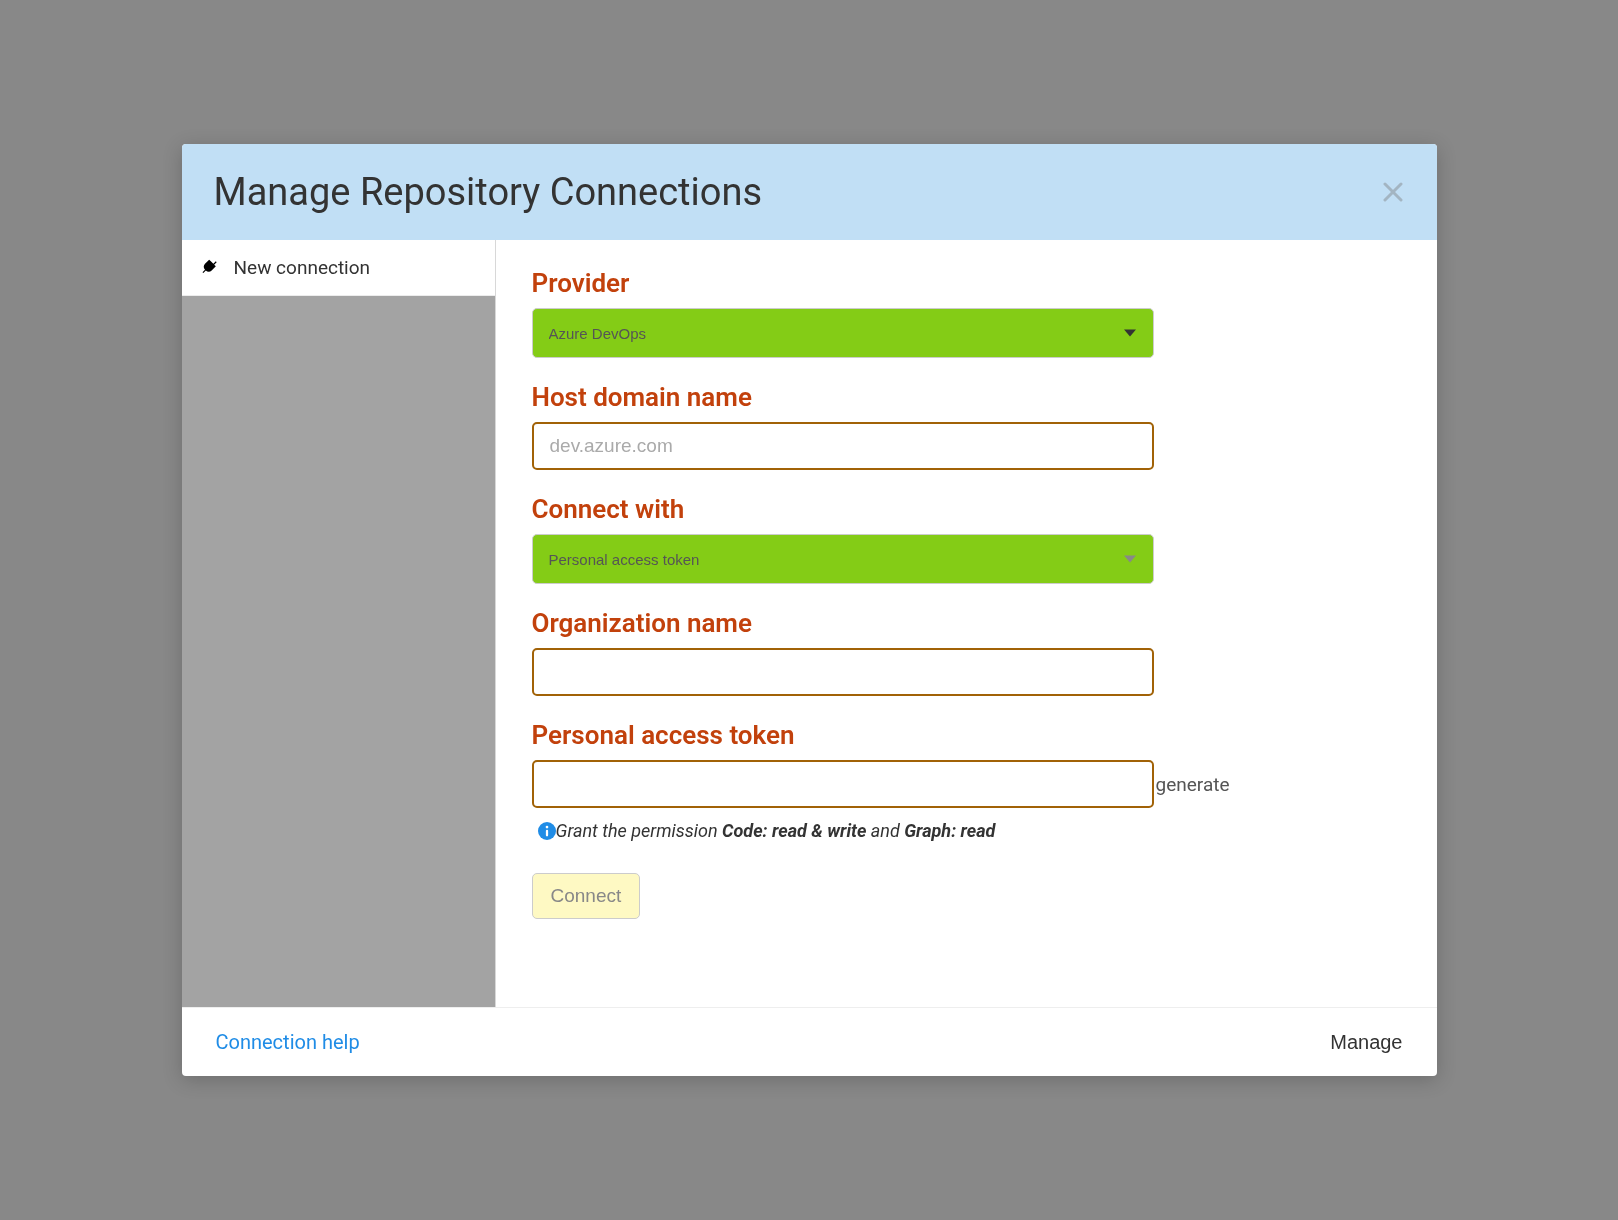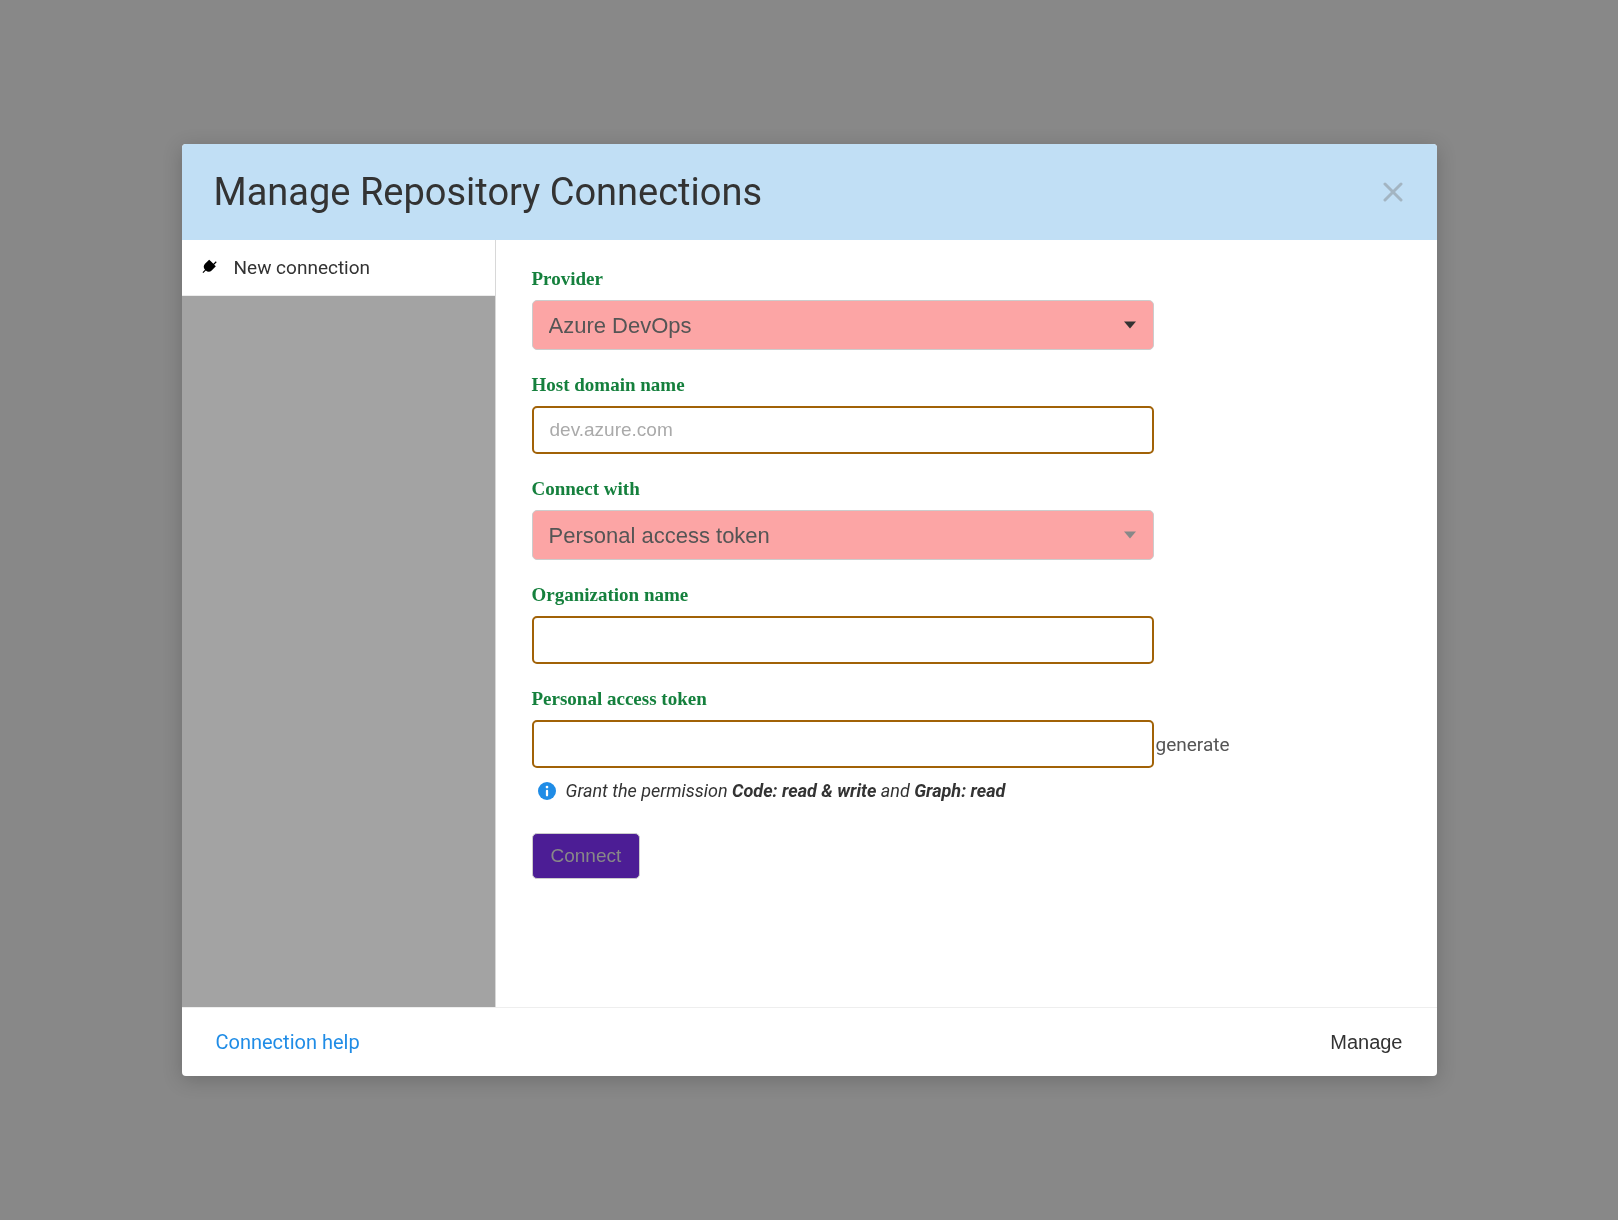--- a/index.html
+++ b/index.html
@@ -84,33 +84,32 @@
     .main-content {
       flex: 1;
       padding: 28px 36px;
       overflow-y: auto;
     }
     .form-group {
       margin-bottom: 24px;
     }
     .form-label {
       display: block;
-      font-size: 19px;
+      font-size: 26px;
       font-weight: 600;
-      color: #15803d;
+      color: #c2410c;
       margin-bottom: 10px;
-      font-family: Liberation Serif, serif;
     }
     .form-select {
       width: 622px;
       height: 50px;
       padding: 0 16px;
-      font-size: 22px;
+      font-size: 15px;
       color: #555;
-      background: #fca5a5;
+      background: #84cc16;
       border: 1px solid #ccc;
       border-radius: 5px;
       appearance: none;
       -webkit-appearance: none;
       cursor: pointer;
       position: relative;
     }
     .select-wrapper {
       position: relative;
       width: 622px;
@@ -151,21 +150,20 @@
     }
     .generate-link {
       font-size: 19px;
       color: #555;
       cursor: pointer;
     }
     .info-hint {
       margin-top: 12px;
       display: flex;
       align-items: center;
-      gap: 10px;
       font-size: 18px;
       font-style: italic;
       color: #333;
       padding-left: 6px;
     }
     .info-icon {
       width: 18px;
       height: 18px;
       flex-shrink: 0;
     }
@@ -173,21 +171,21 @@
       width: 100%;
       height: 100%;
     }
     .info-hint .bold {
       font-weight: 700;
     }
     .connect-button {
       padding: 11px 18px;
       font-size: 19px;
       color: #888;
-      background: #4c1d95;
+      background: #fef9c3;
       border: 1px solid #ccc;
       border-radius: 5px;
       cursor: pointer;
       margin-top: 8px;
     }
     .modal-footer {
       padding: 22px 34px;
       display: flex;
       align-items: center;
       justify-content: space-between;

